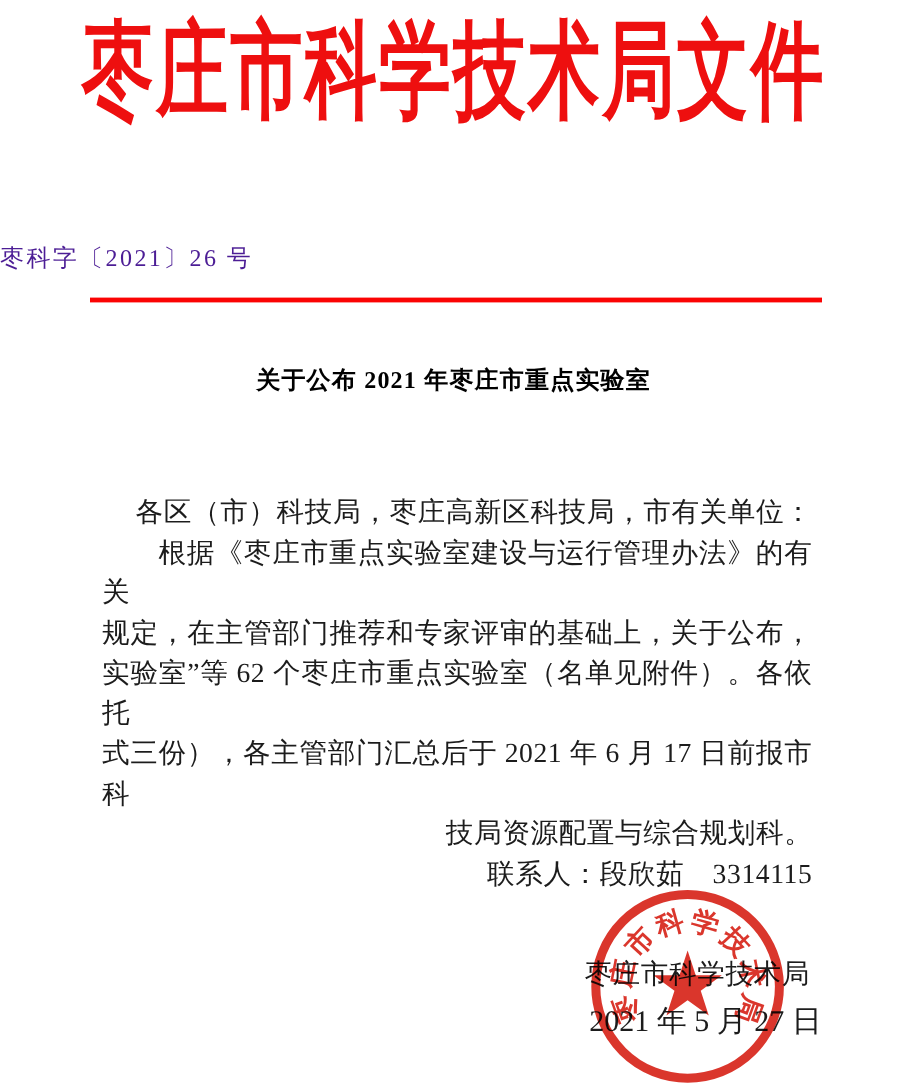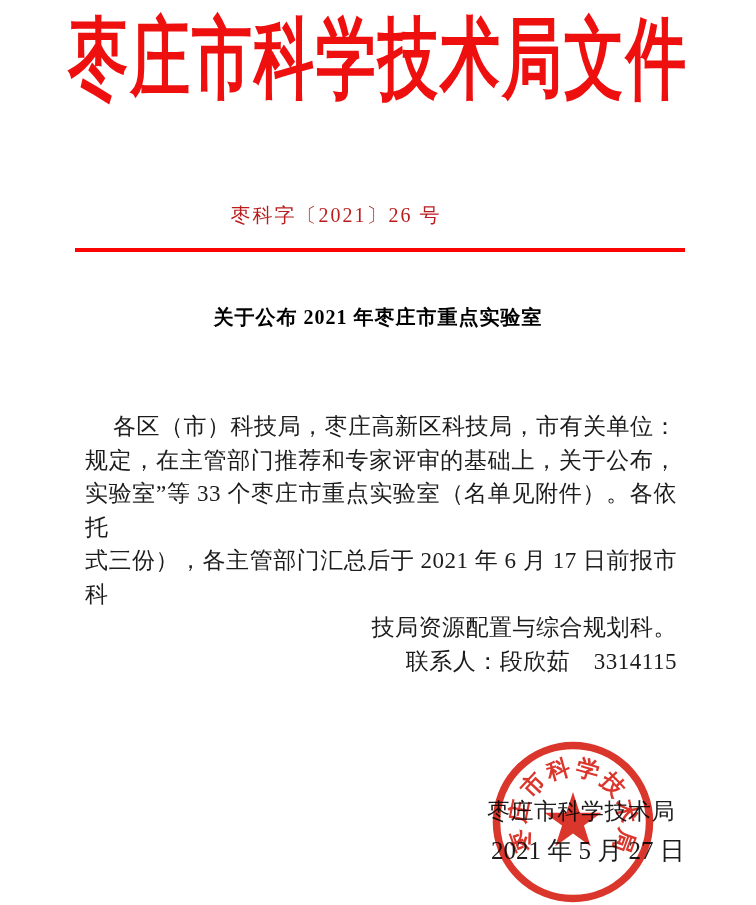--- a/index.html
+++ b/index.html
@@ -10,22 +10,22 @@
   }
   
   .red-head{
     position:absolute;top:12px;left:0;width:756px;height:96px;
     text-align:center;font-size:60px;font-weight:bold;color:#ee0f0f;
     letter-spacing:2px;white-space:nowrap;line-height:64px;
     transform:scaleY(1.48);transform-origin:center top;
   }
   
   .doc-number{
-    position:absolute;top:202px;left:0;width:672px;text-align:center;
-    font-size:20px;color:#b91c1c;letter-spacing:2px;
+    position:absolute;top:202px;left:0;width:672px;
+    font-size:20px;color:#4c1d95;letter-spacing:2px;
   }
   
   .red-rule{
     position:absolute;top:248px;left:75px;width:610px;height:4px;
     background:#fb0404;
   }
   
   .doc-title{
     position:absolute;top:297px;left:0;width:756px;text-align:center;
     font-size:20px;font-weight:bold;color:#000;line-height:41px;
@@ -68,22 +68,23 @@
   <div class="doc-number">枣科字〔2021〕26 号</div>
 
   <div class="red-rule"></div>
 
   <div class="doc-title">
     <div>关于公布 2021 年枣庄市重点实验室</div>
   </div>
 
   <div class="body-text">
     <div class="bline">各区（市）科技局，枣庄高新区科技局，市有关单位：</div>
+    <div class="bline indent just">根据《枣庄市重点实验室建设与运行管理办法》的有关</div>
     <div class="bline just">规定，在主管部门推荐和专家评审的基础上，关于公布，</div>
-    <div class="bline just">实验室”等 33 个枣庄市重点实验室（名单见附件）。各依托</div>
+    <div class="bline just">实验室”等 62 个枣庄市重点实验室（名单见附件）。各依托</div>
     <div class="bline just">式三份），各主管部门汇总后于 2021 年 6 月 17 日前报市科</div>
     <div class="bline">技局资源配置与综合规划科。</div>
     <div class="bline indent">联系人：段欣茹　3314115</div>
 
   </div>
 
   <div class="sig-org">枣庄市科学技术局</div>
   <div class="sig-date">2021 年 5 月 27 日</div>
 
   <svg class="seal" viewBox="-115 -115 230 230" xmlns="http://www.w3.org/2000/svg">

